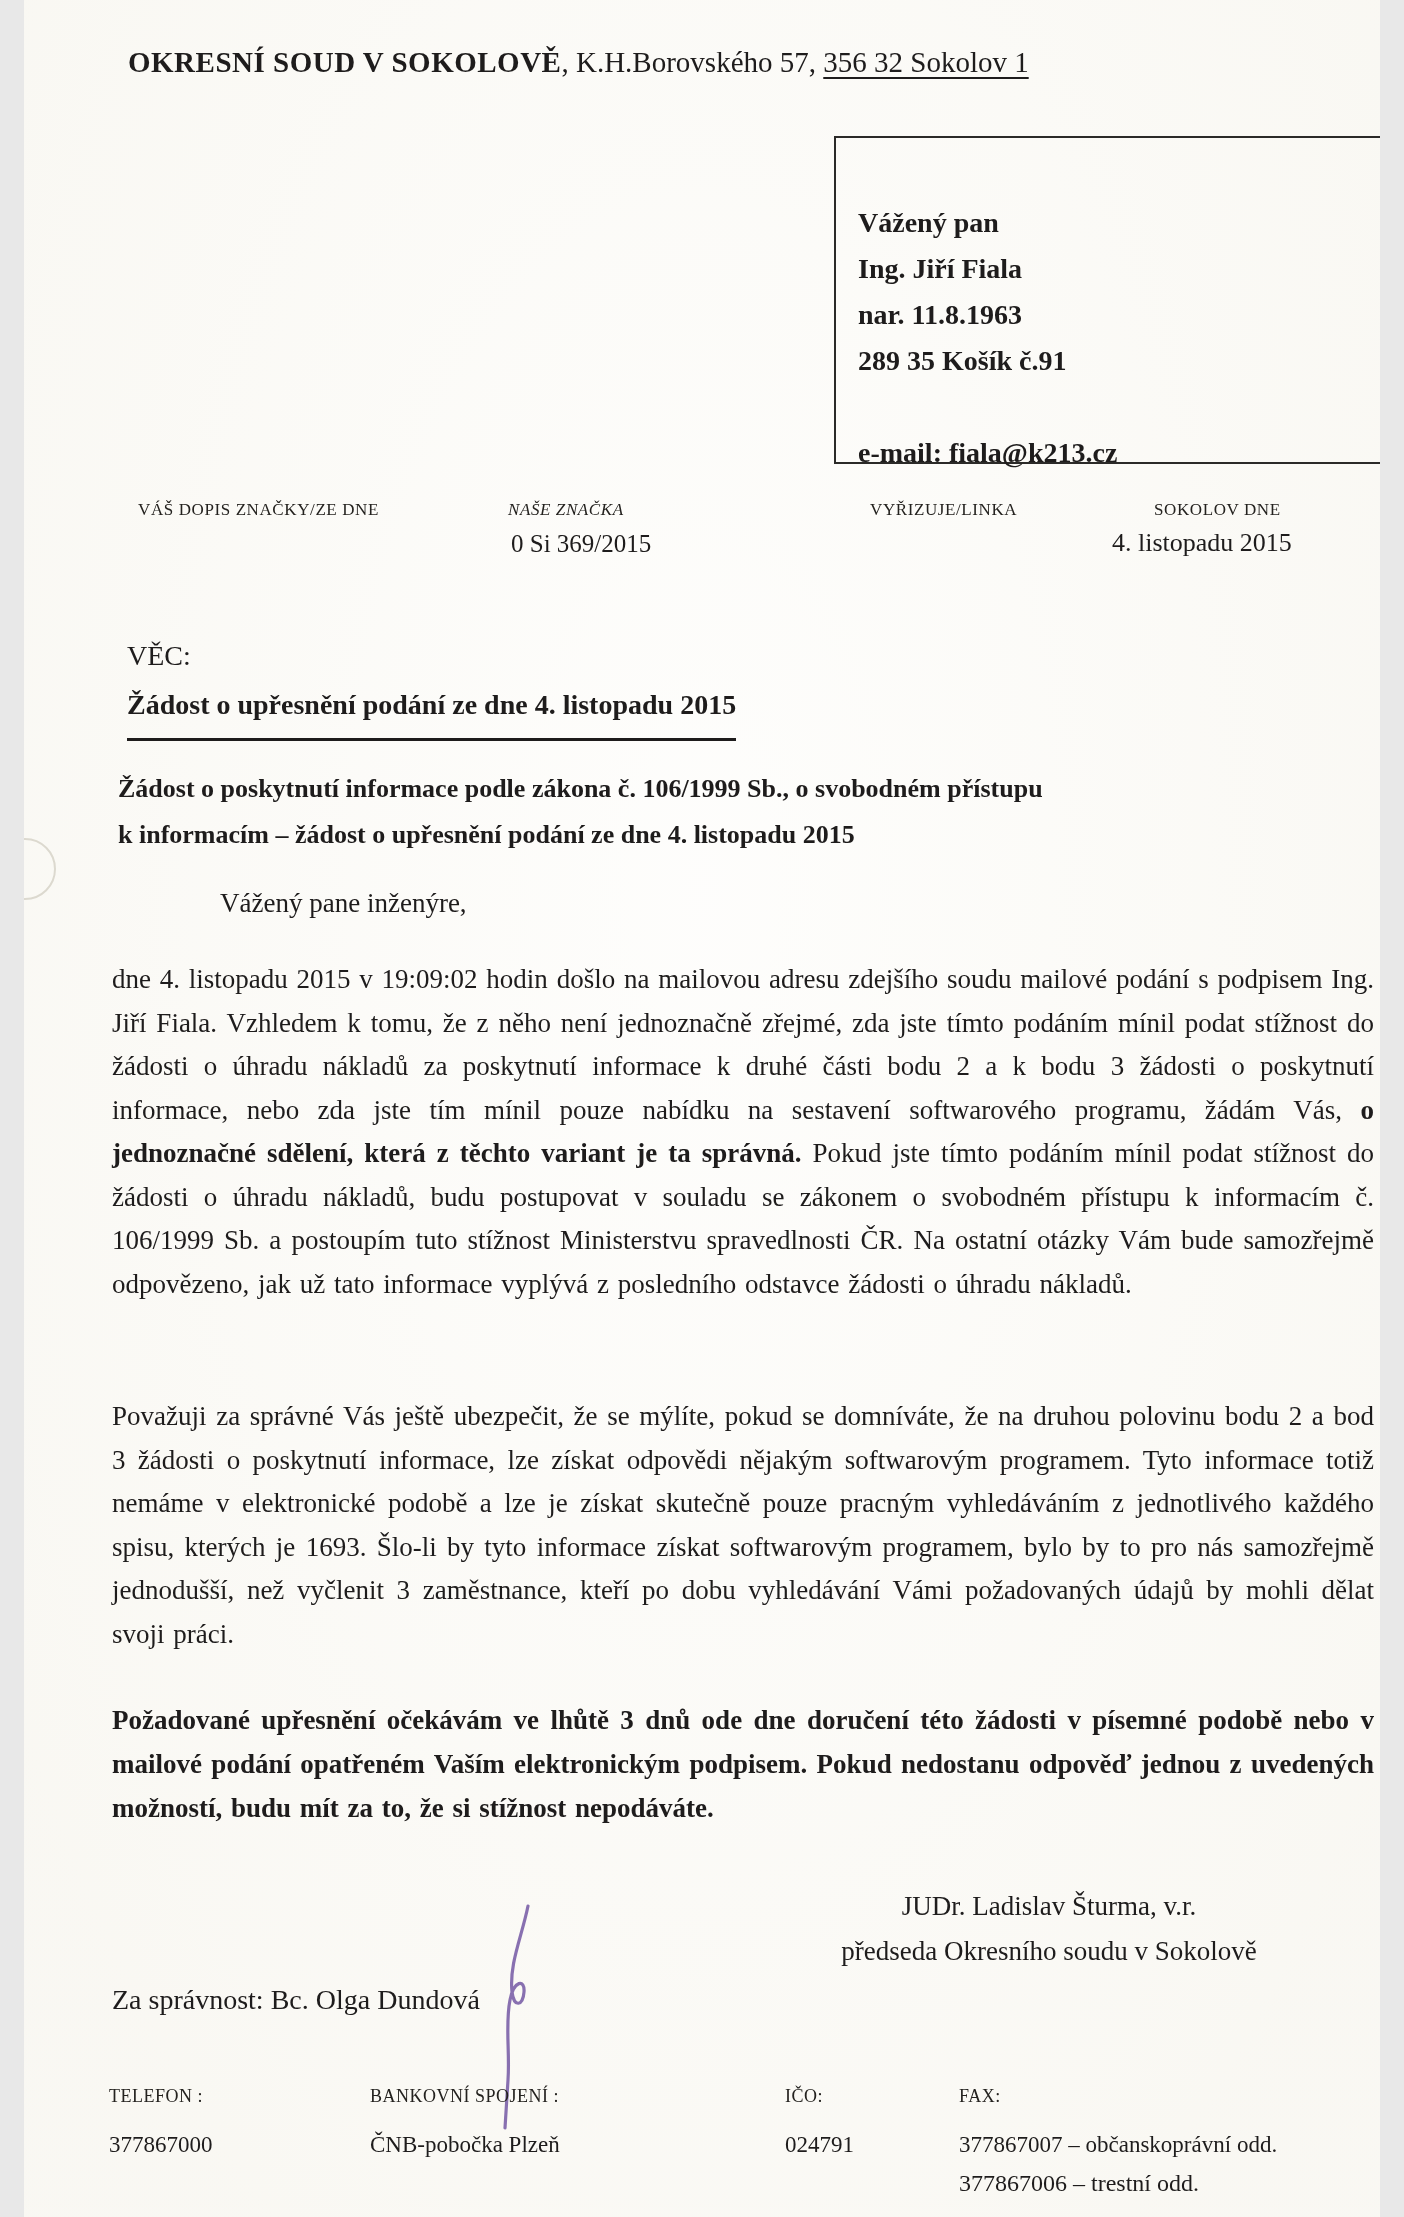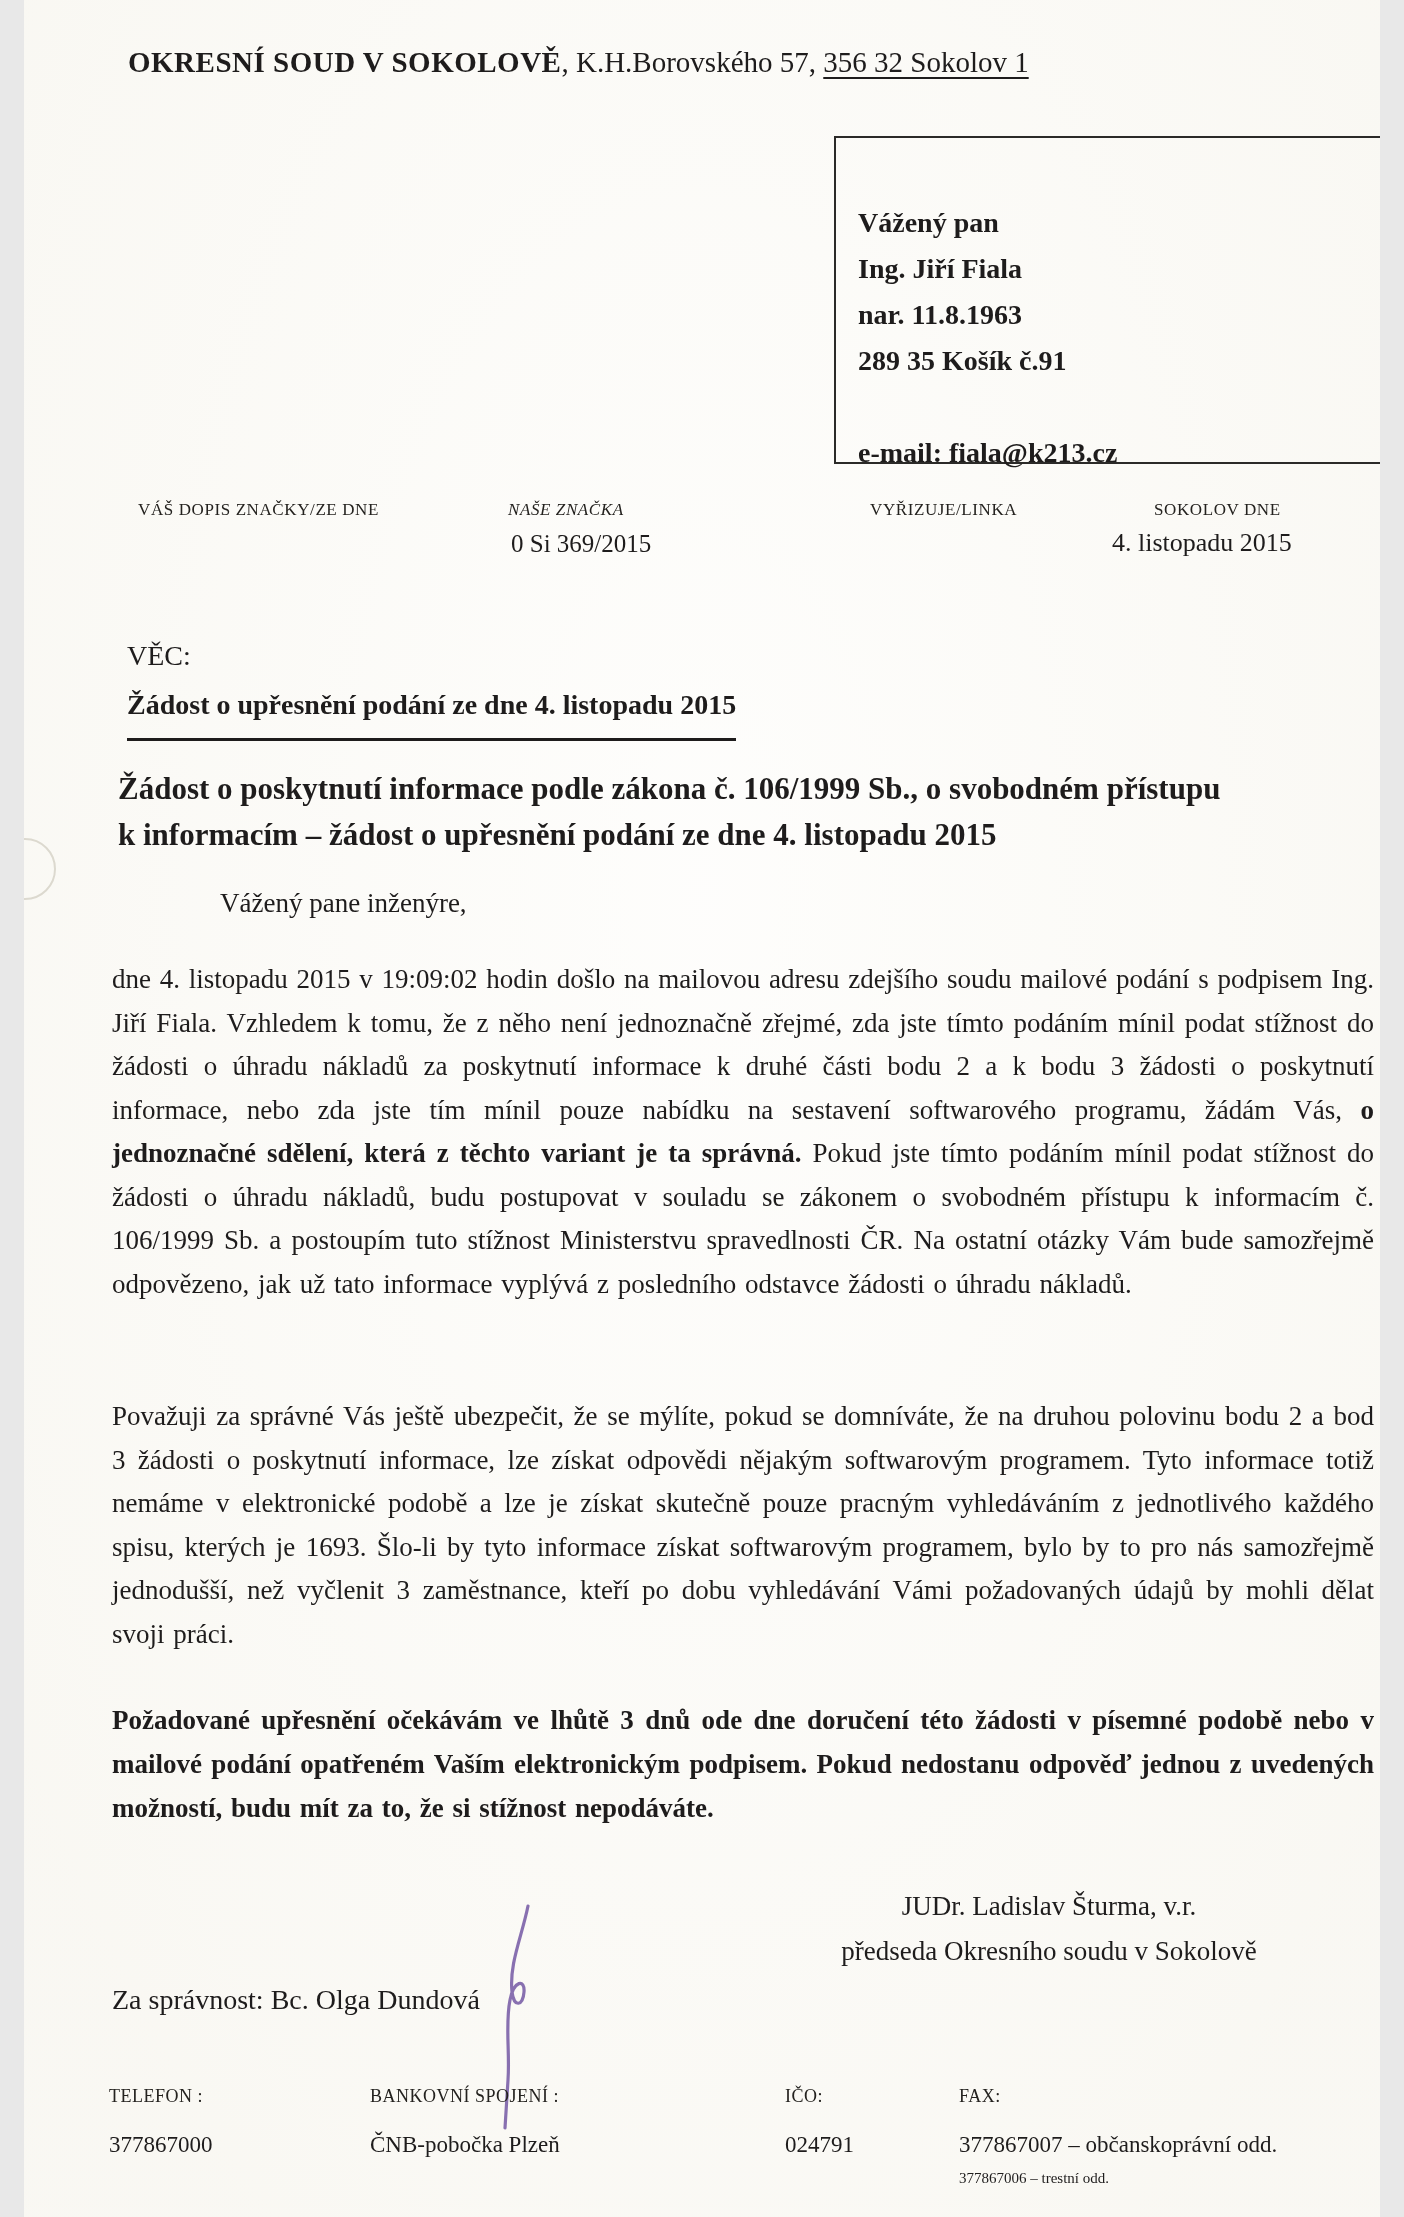--- a/index.html
+++ b/index.html
@@ -33,42 +33,42 @@
   
   .ref-label{top:500px;font-size:17px;letter-spacing:.6px;white-space:nowrap;color:#24221f;}
   .ref-value{font-size:25px;white-space:nowrap;}
 
   
   .vec-label{left:103px;top:640px;font-size:28px;}
   .vec-title{
     left:103px;top:689px;font-size:28px;font-weight:bold;white-space:nowrap;
     border-bottom:3px solid #1e1c1c;padding-bottom:17px;
   }
-  .request{left:94px;top:766px;width:1150px;font-size:31px;font-weight:bold;line-height:46px;}
+  .request{left:94px;top:766px;width:1150px;font-size:26px;font-weight:bold;line-height:46px;}
 
   
   .salutation{left:196px;top:888px;font-size:27px;}
   .para{
     left:88px;width:1262px;font-size:27px;line-height:43.5px;
     text-align:justify;word-spacing:2px;
   }
   .para-1{top:958px;}
   .para-2{top:1395px;}
   .para-3{top:1698px;font-weight:bold;line-height:44px;}
   .para b{font-weight:bold;}
 
   
   .sign-block{left:760px;top:1884px;width:530px;text-align:center;font-size:27px;line-height:45px;}
   .za-spravnost{left:88px;top:1984px;font-size:28px;}
   .ink{left:452px;top:1902px;width:90px;height:230px;}
 
   
   .ft-label{top:2086px;font-size:18px;letter-spacing:.5px;white-space:nowrap;color:#24221f;}
   .ft-value{top:2132px;font-size:23px;white-space:nowrap;font-family:Liberation Serif, serif;}
-  .ft-value-2{top:2170px;font-size:15px;white-space:nowrap;}
+  .ft-value-2{top:2170px;font-size:24px;white-space:nowrap;}
 
   
   .punch-hole{
     left:-30px;top:838px;width:58px;height:58px;border-radius:50%;
     border:2px solid #dcd9cf;background:transparent;
   }
 </style>
 </head>
 <body>
 

